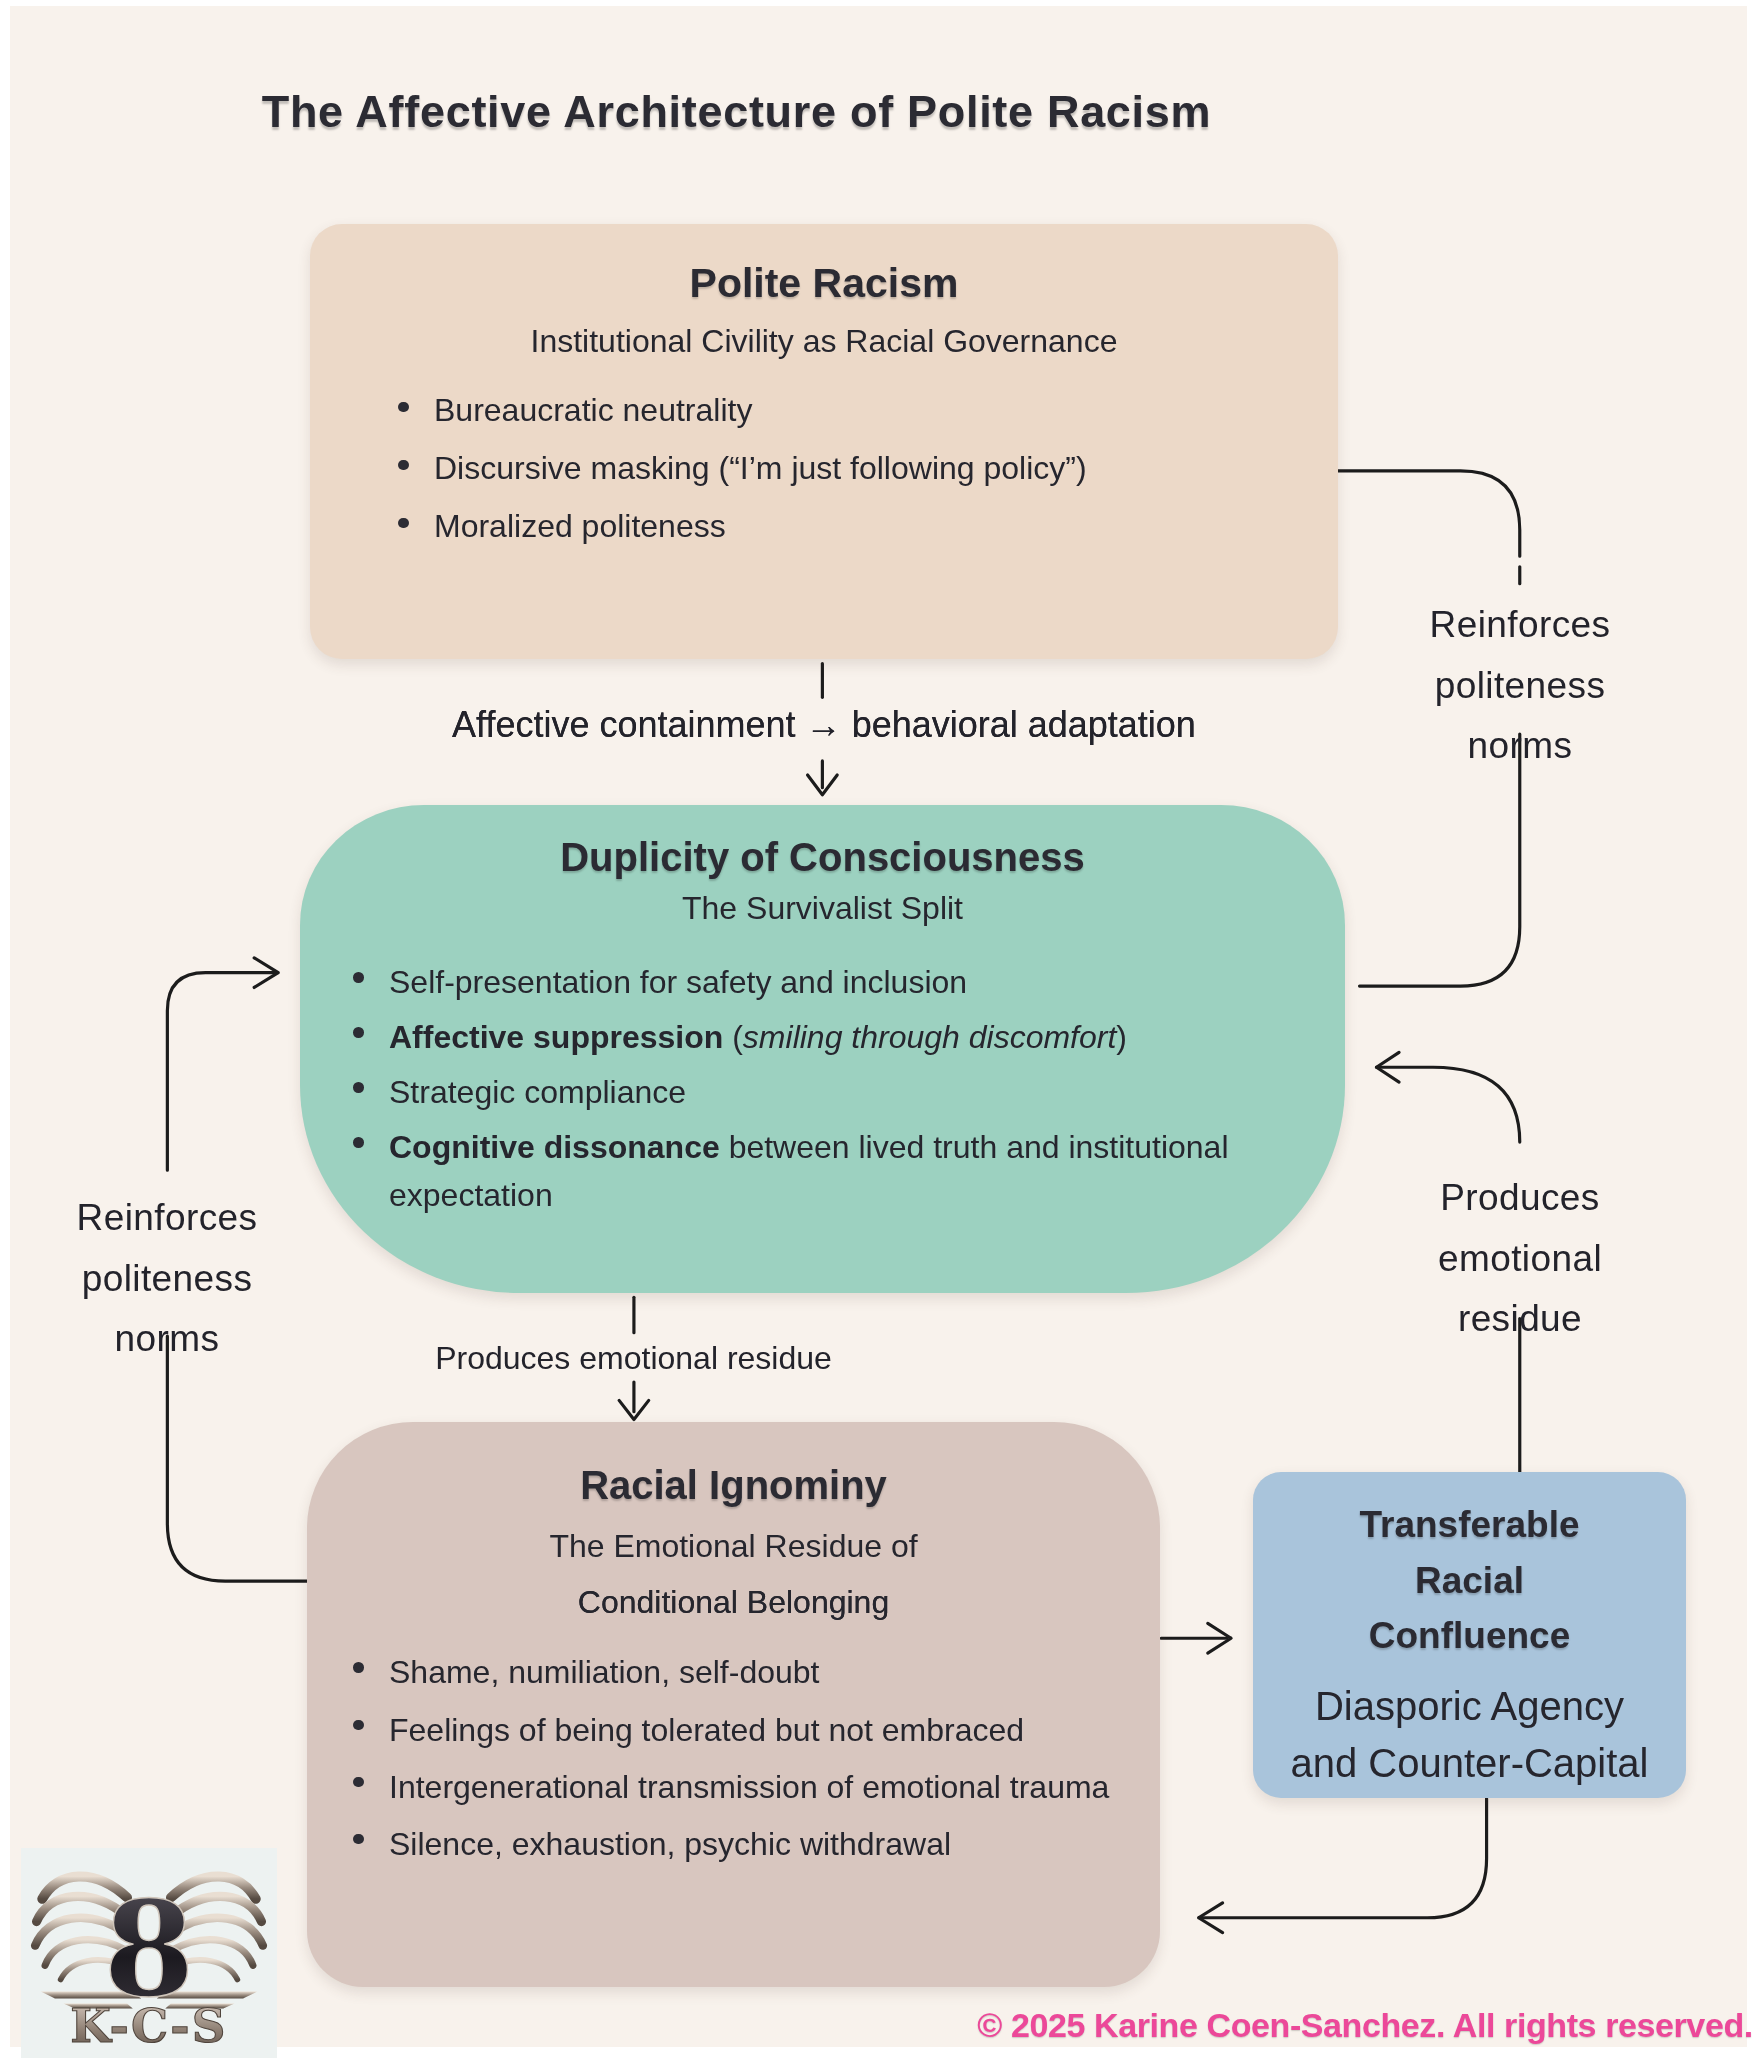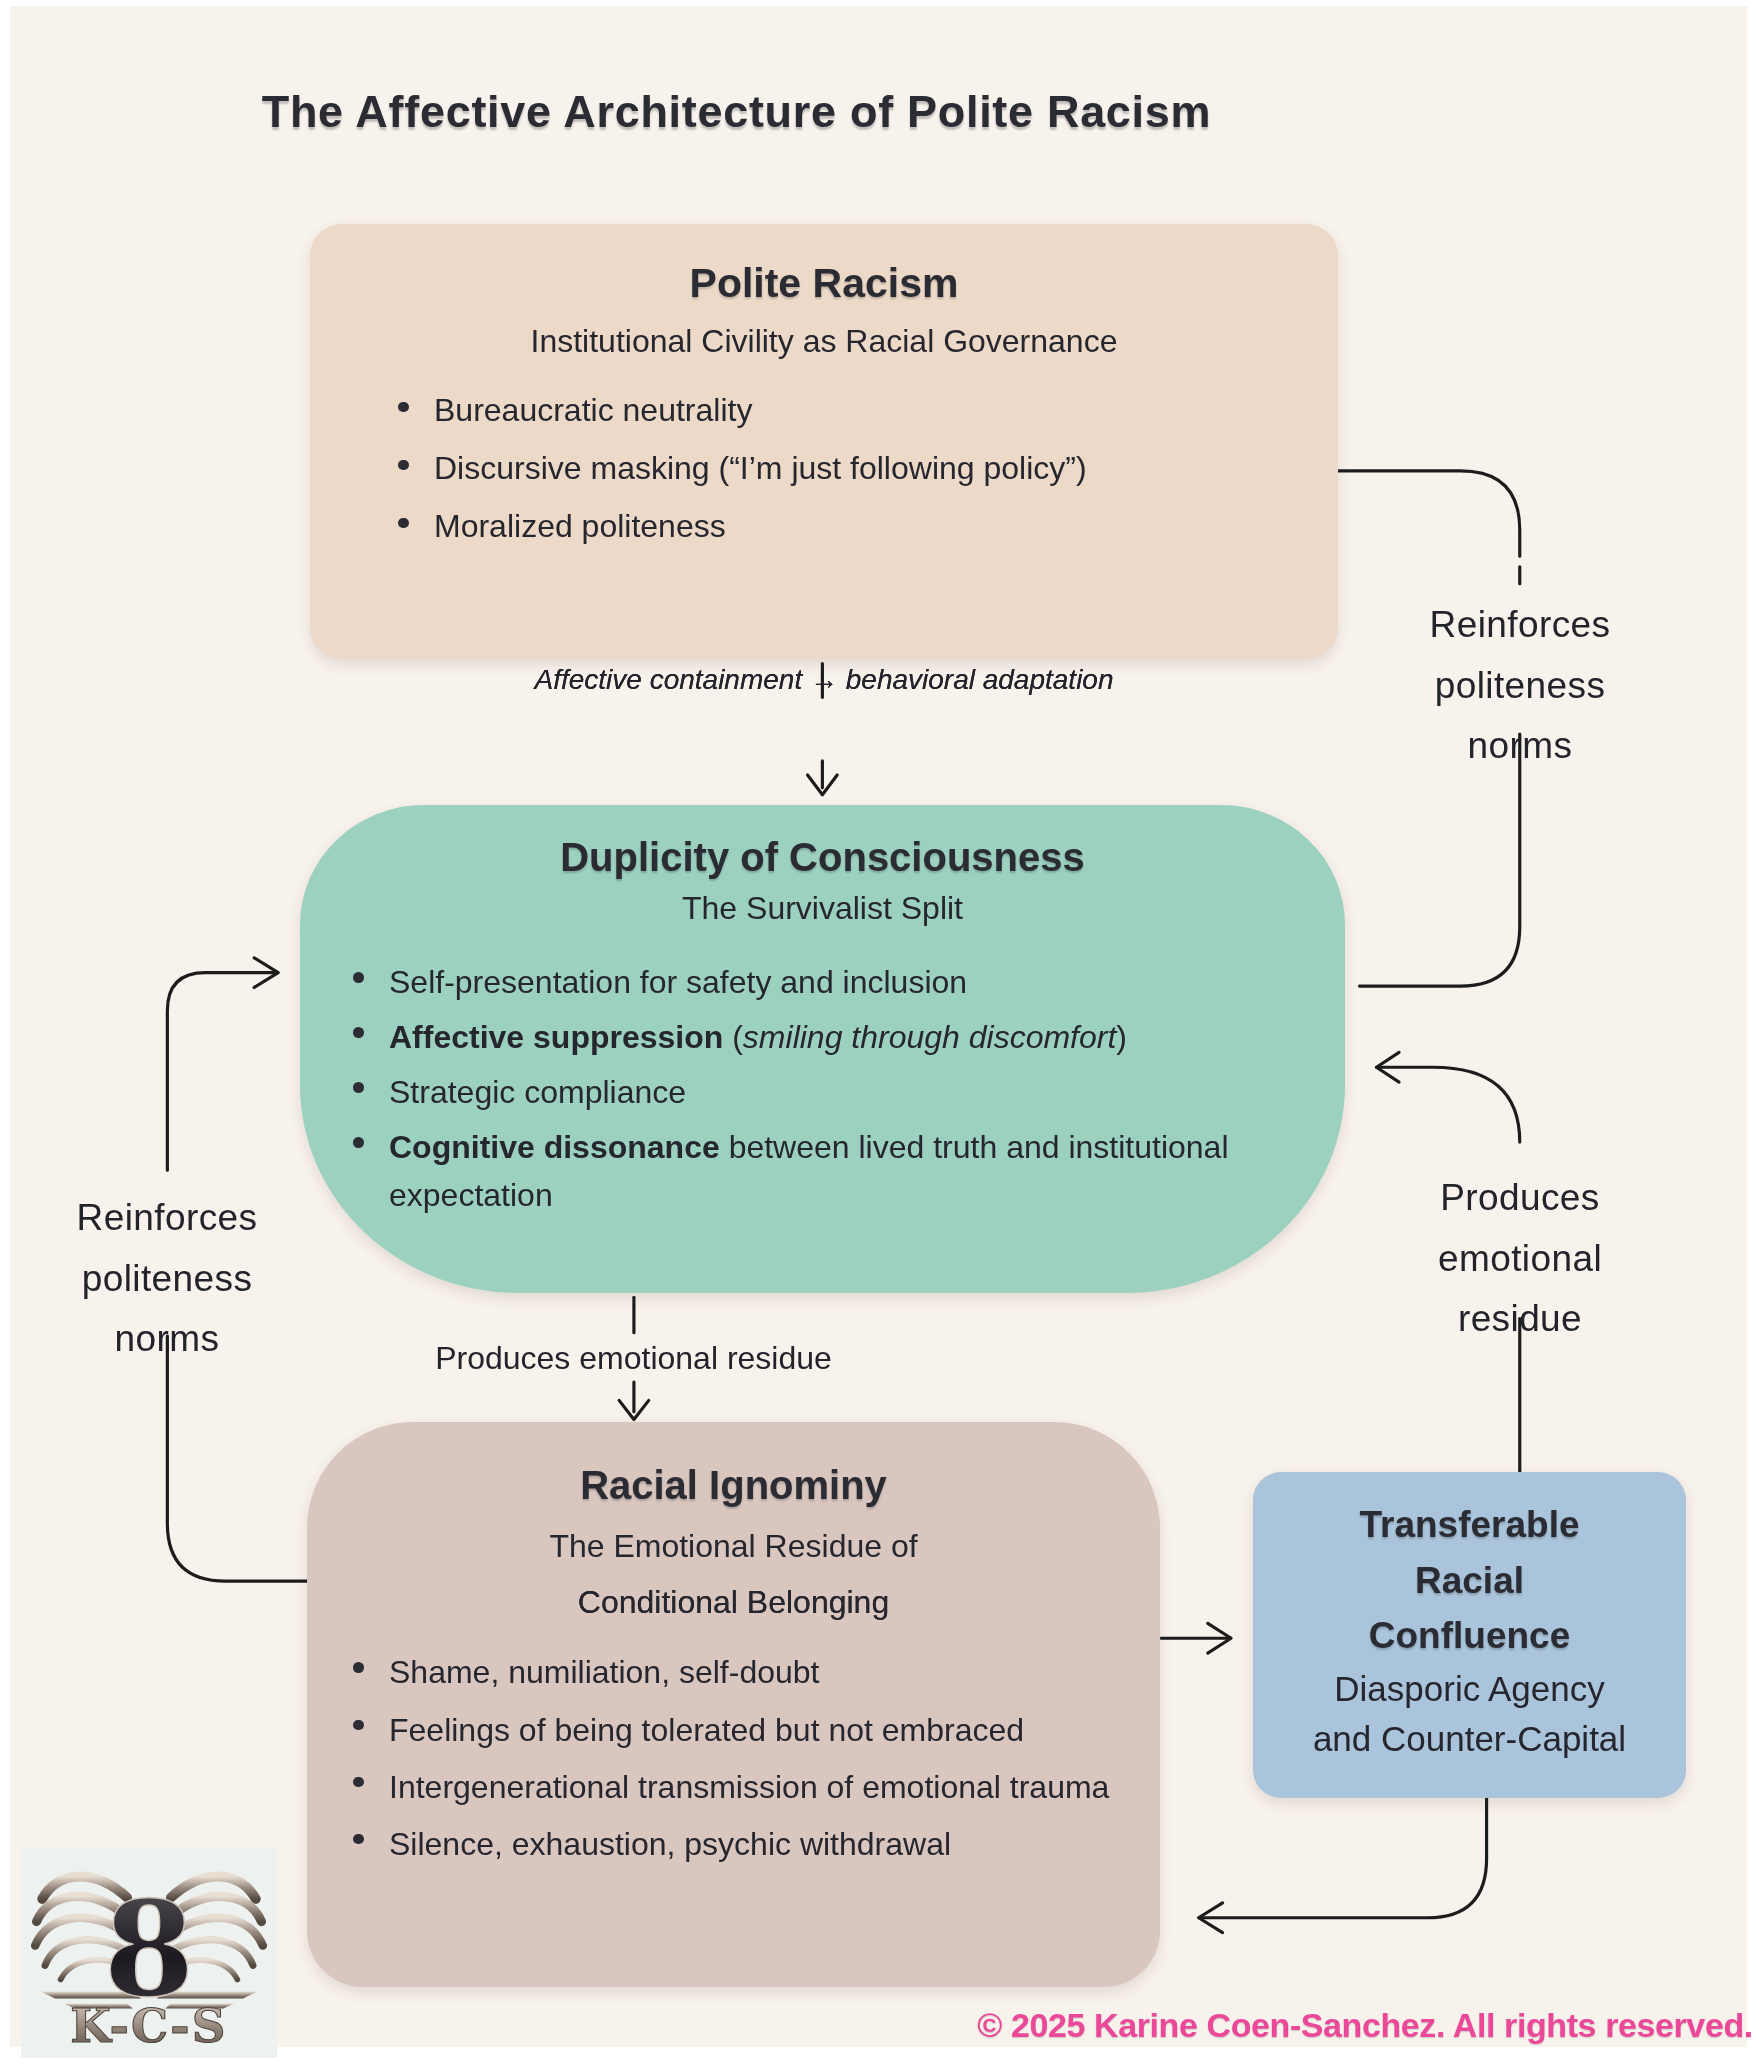--- a/index.html
+++ b/index.html
@@ -31,31 +31,31 @@
 
   #box-ignominy{left:307px;top:1422px;width:853px;height:565px;
     border-radius:106px 106px 56px 56px;}
   #box-ignominy .box-title{padding-top:28px;font-size:40px;margin-top:13px;}
   #box-ignominy .box-subtitle{margin-top:10px;font-size:32px;line-height:1.75;}
   #box-ignominy ul{margin:18.4px 0 0 14px;}
   #box-ignominy li{line-height:1.52;margin-bottom:8.5px;}
 
   #box-transfer{left:1253px;top:1472px;width:433px;height:326px;border-radius:28px;}
   #box-transfer .box-title{padding-top:25.4px;font-size:37px;line-height:1.5;}
-  #box-transfer .box-subtitle{margin-top:0;font-size:35px;line-height:1.42;}
+  #box-transfer .box-subtitle{margin-top:14px;font-size:40px;line-height:1.42;}
 
   ul.bullets{list-style:none;padding:0;}
   ul.bullets li{position:relative;padding-left:40px;font-size:32px;line-height:1.38;
     margin-bottom:14px;color:#26262e;}
   ul.bullets li::before{content:'';position:absolute;left:4.2px;top:0.44em;width:10.6px;height:10.6px;
     border-radius:50%;background:#2c2c34;}
 
   .flow-label{position:absolute;text-align:center;color:#23232b;}
   .thicken{text-shadow:0 0 0.4px #23232b;}
-  #label-affective{left:310px;top:664px;width:1028px;font-size:28px;font-style:italic;}
+  #label-affective{left:310px;top:704px;width:1028px;font-size:36px;}
   #label-produces-center{left:316px;top:1340px;width:635px;font-size:32px;}
   .side-label{font-size:37px;line-height:1.64;letter-spacing:0.4px;}
   #label-reinforces-right{left:1379px;top:595px;width:282px;}
   #label-produces-right{left:1379px;top:1168px;width:282px;}
   #label-reinforces-left{left:26px;top:1188px;width:282px;}
 
   .copyright{position:absolute;top:2006px;right:4.2px;font-size:34px;font-weight:700;
     letter-spacing:-0.4px;color:#ec4899;text-shadow:0 1.4px 1.4px rgba(0,0,0,0.18);}
 
   #logo{position:absolute;left:21px;top:1848px;width:256px;height:210px;background:#edf2f1;}

